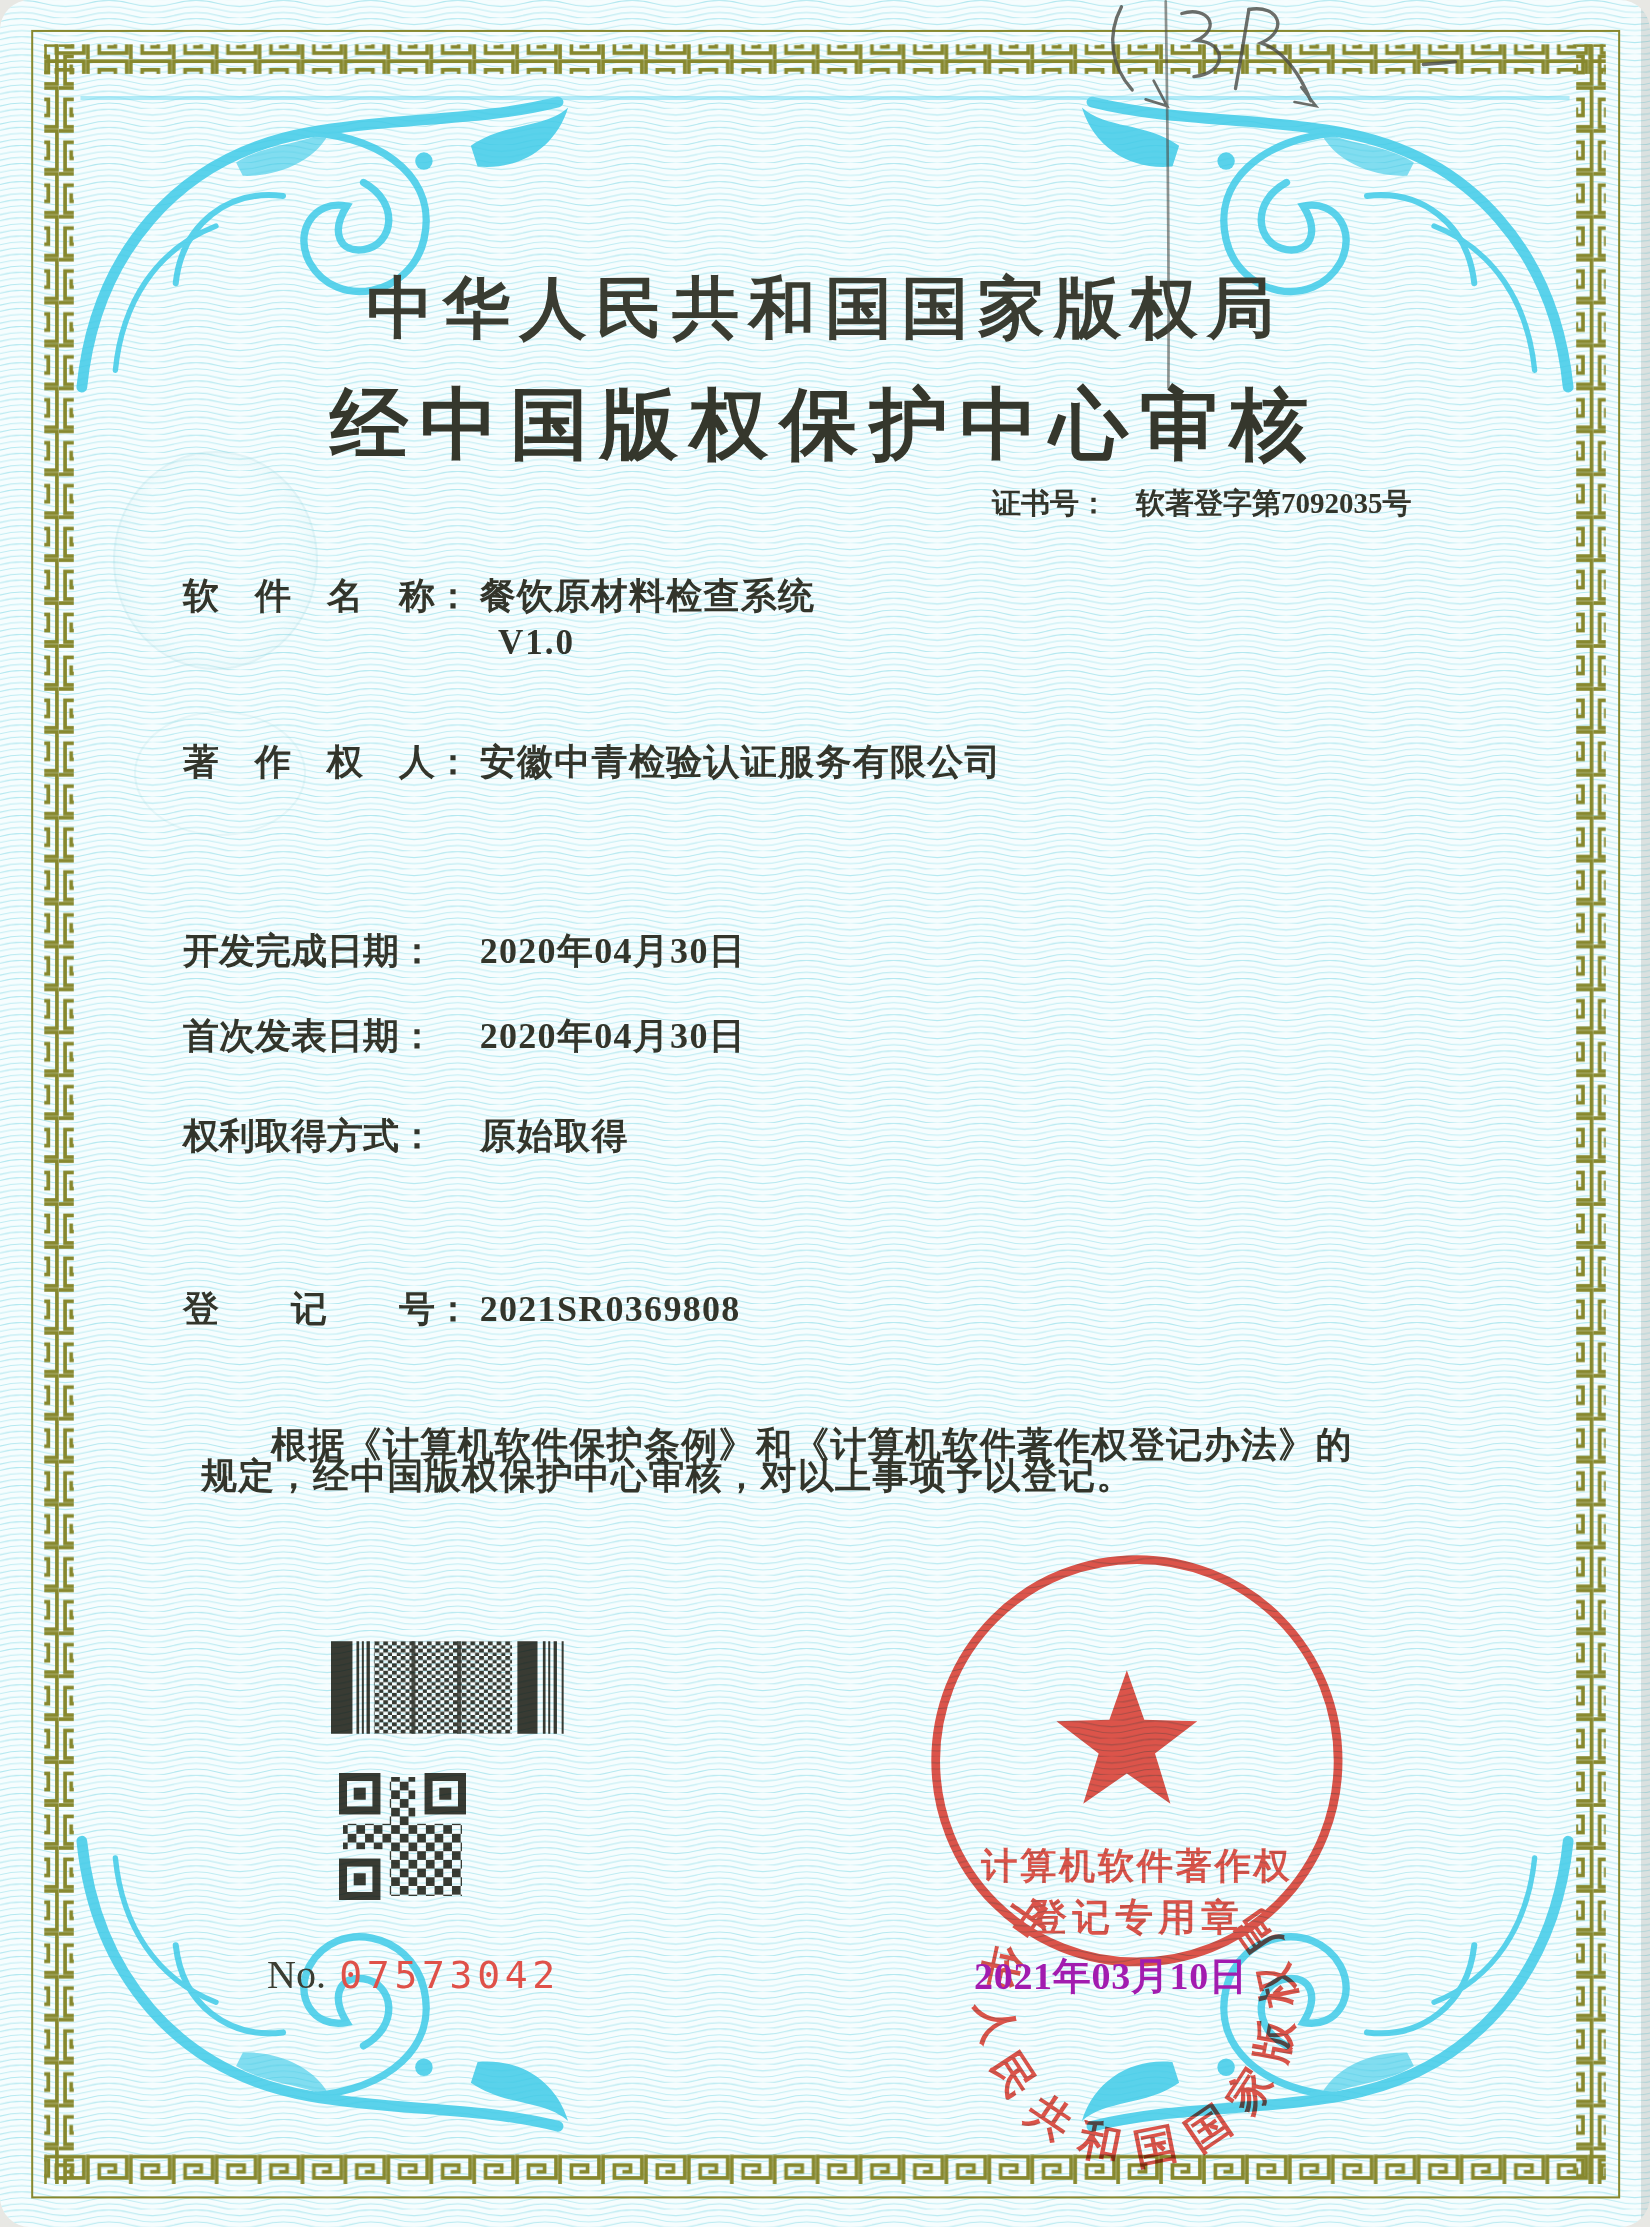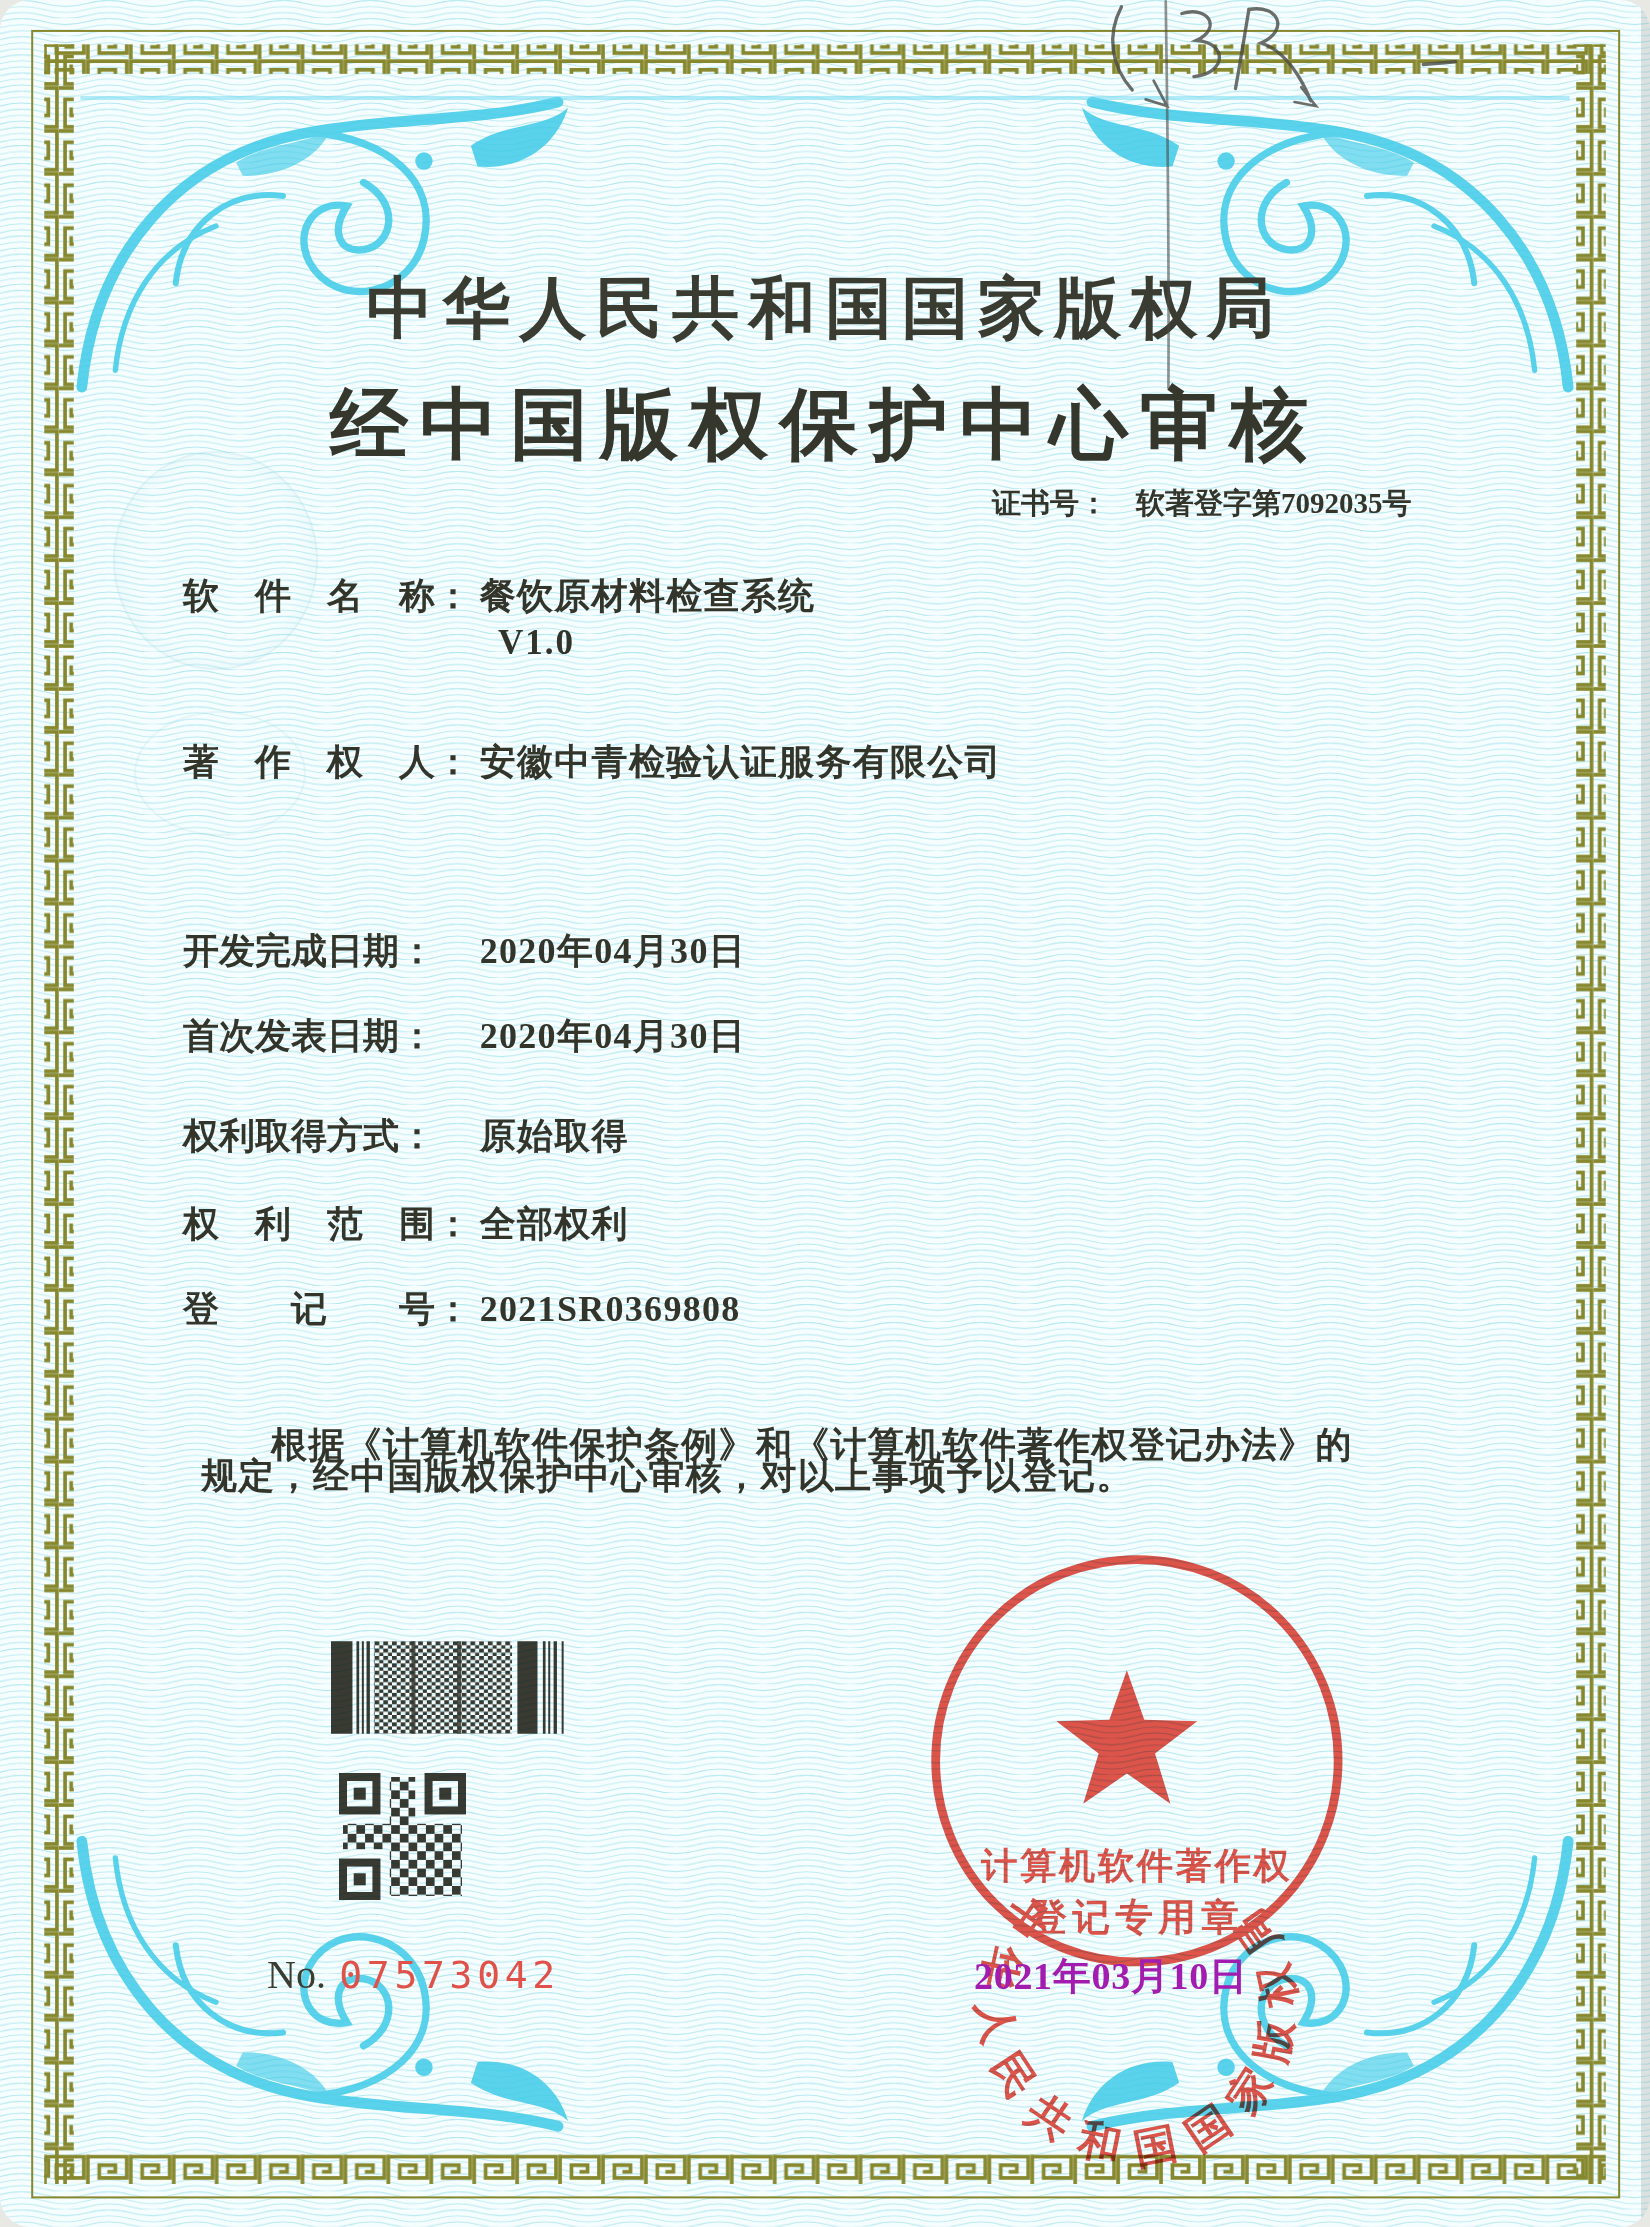--- a/index.html
+++ b/index.html
@@ -126,23 +126,20 @@
   </div>
 
   <div class="frow" style="top:1012px;">
     <span class="lab">首次发表日期：</span><span class="val">2020年04月30日</span>
   </div>
 
   <div class="frow" style="top:1112px;">
     <span class="lab">权利取得方式：</span><span class="val">原始取得</span>
   </div>
 
-  <div class="frow" style="top:1200px;">
-    <span class="lab">权　利　范　围：</span><span class="val">全部权利</span>
-  </div>
 
   <div class="frow" style="top:1285px;">
     <span class="lab">登　　记　　号：</span><span class="val">2021SR0369808</span>
   </div>
 
   <div class="stmt stmt1">根据《计算机软件保护条例》和《计算机软件著作权登记办法》的</div>
   <div class="stmt stmt2">规定，经中国版权保护中心审核，对以上事项予以登记。</div>
 
   <svg class="layer" style="left:331px;top:1641px;mix-blend-mode:multiply;" width="236" height="93" viewBox="0 0 352 138">
     <defs>

